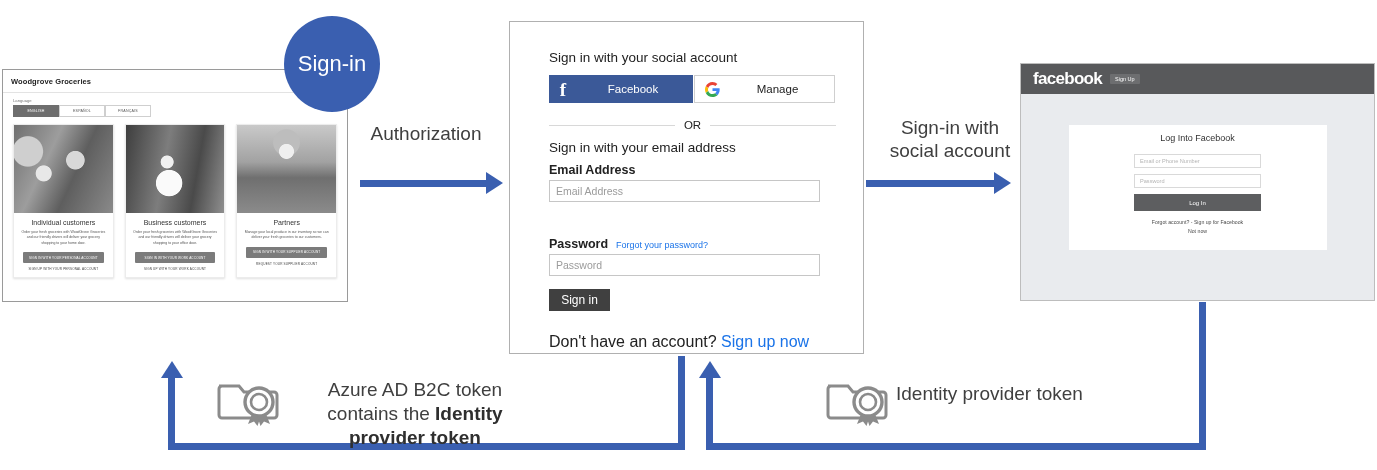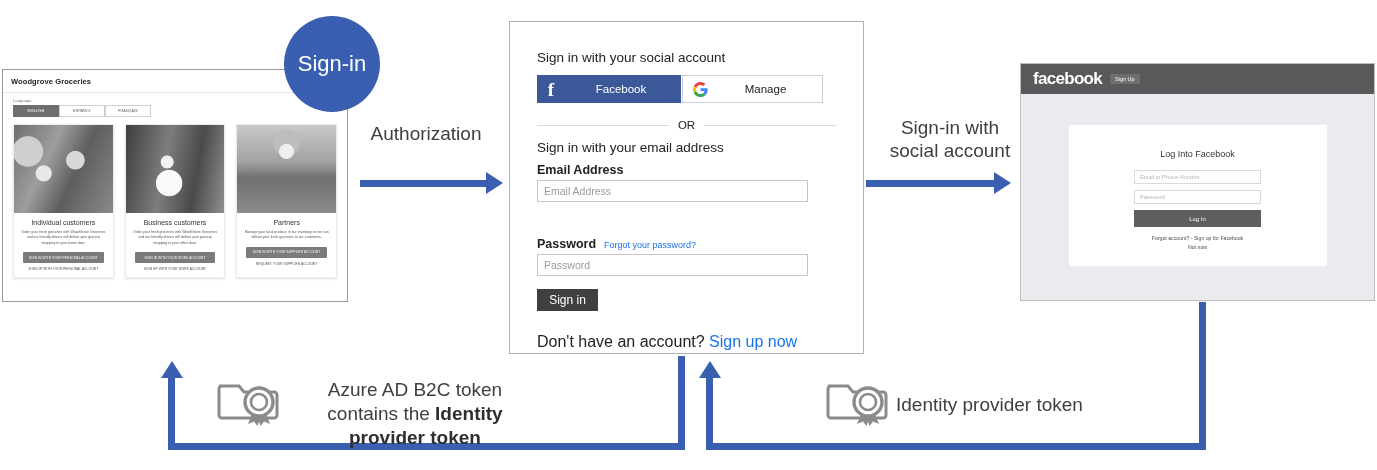--- a/index.html
+++ b/index.html
@@ -54,21 +54,21 @@
   
   .arrow-line{position:absolute;background:#3a5fb0;}
   .arrow-head-r{position:absolute;width:0;height:0;border-top:11px solid transparent;
                 border-bottom:11px solid transparent;border-left:17px solid #3a5fb0;}
   .arrow-head-u{position:absolute;width:0;height:0;border-left:11px solid transparent;
                 border-right:11px solid transparent;border-bottom:17px solid #3a5fb0;}
   .arrow-label{position:absolute;text-align:center;font-size:19px;color:#3f3f3f;line-height:1.22;}
 
   
   #b2c-panel{left:509px;top:21px;width:355px;height:333px;background:#fff;
-             border:1px solid #b0b0b0;box-sizing:border-box;}
+             border:1px solid #b0b0b0;box-sizing:border-box;padding-left:12px;}
   #b2c-inner{padding:28px 27px 0 27px;}
   .b2c-head{font-size:13.5px;color:#222;margin-bottom:10px;}
   #social-row{display:flex;}
   #fb-btn{width:144px;height:28px;background:#3b5998;display:flex;align-items:center;}
   #fb-glyph{width:28px;text-align:center;color:#fff;font-size:19px;font-weight:bold;
             font-family:"Liberation Serif",serif;line-height:1;}
   #fb-label{flex:1;text-align:center;color:#fff;font-size:11.5px;padding-right:4px;}
   #gg-btn{width:141px;height:28px;background:#fff;border:1px solid #cfcfcf;
           box-sizing:border-box;display:flex;align-items:center;margin-left:1px;}
   #gg-glyph{width:34px;display:flex;align-items:center;justify-content:center;}
@@ -87,21 +87,21 @@
   #b2c-footer{margin-top:22px;font-size:16px;color:#222;}
   #b2c-footer a{color:#1a73e8;text-decoration:none;}
 
   
   #fbp{left:1020px;top:63px;width:355px;height:238px;background:#e9ebee;
        border:1px solid #bdbdbd;box-sizing:border-box;}
   #fbp-bar{height:30px;background:#58595b;display:flex;align-items:center;padding-left:12px;}
   #fbp-logo{color:#fff;font-size:17px;font-weight:bold;letter-spacing:-.7px;}
   #fbp-signup{margin-left:8px;background:#6d6e70;color:#fff;font-size:5.5px;
               padding:2px 5px;border-radius:1px;}
-  #fbp-card{margin:31px auto 16px;width:258px;background:#fff;padding:24px 0 14px;}
+  #fbp-card{margin:31px auto 16px;width:258px;background:#fff;padding:8px 0 14px;}
   #fbp-title{text-align:center;font-size:9px;color:#333;margin-bottom:11px;}
   .fbp-input{width:127px;height:14px;margin:0 auto 6px;border:1px solid #d9d9d9;
              box-sizing:border-box;color:#b5b5b5;font-size:5.6px;display:flex;
              align-items:center;padding-left:5px;}
   #fbp-login{width:127px;height:17px;margin:2px auto 7px;background:#5d5e60;color:#fff;
              font-size:6px;display:flex;align-items:center;justify-content:center;}
   .fbp-sub{text-align:center;font-size:5.2px;color:#4a4a4a;line-height:1.7;}
 
   
   .tok-text{position:absolute;font-size:19px;color:#3f3f3f;line-height:1.25;text-align:center;}
@@ -251,13 +251,13 @@
 <div class="arrow-line" style="left:1199px;top:302px;width:7px;height:148px;"></div>
 
 <svg class="cert-ico" style="left:824px;top:374px;" width="70" height="52" viewBox="0 0 70 52">
   <path d="M4 12 h20 l5 6 h30 a3 3 0 0 1 3 3 v20 a3 3 0 0 1 -3 3 h-52 a3 3 0 0 1 -3 -3 v-26 a3 3 0 0 1 3 -3 z" fill="none" stroke="#8b8b8b" stroke-width="3"></path>
   <circle cx="44" cy="28" r="14" fill="#ffffff" stroke="#8b8b8b" stroke-width="3.4"></circle>
   <circle cx="44" cy="28" r="8" fill="#ffffff" stroke="#8b8b8b" stroke-width="2.6"></circle>
   <path d="M37 40 l-4 10 l6 -2.5 l3.5 4.5 l3 -9 z" fill="#8b8b8b"></path>
   <path d="M51 40 l4 10 l-6 -2.5 l-3.5 4.5 l-3 -9 z" fill="#8b8b8b"></path>
 </svg>
 
-<div class="tok-text" style="left:896px;top:393px;width:260px;text-align:left;">Identity provider token</div>
+<div class="tok-text" style="left:896px;top:382px;width:260px;text-align:left;">Identity provider token</div>
 
 </body></html>

